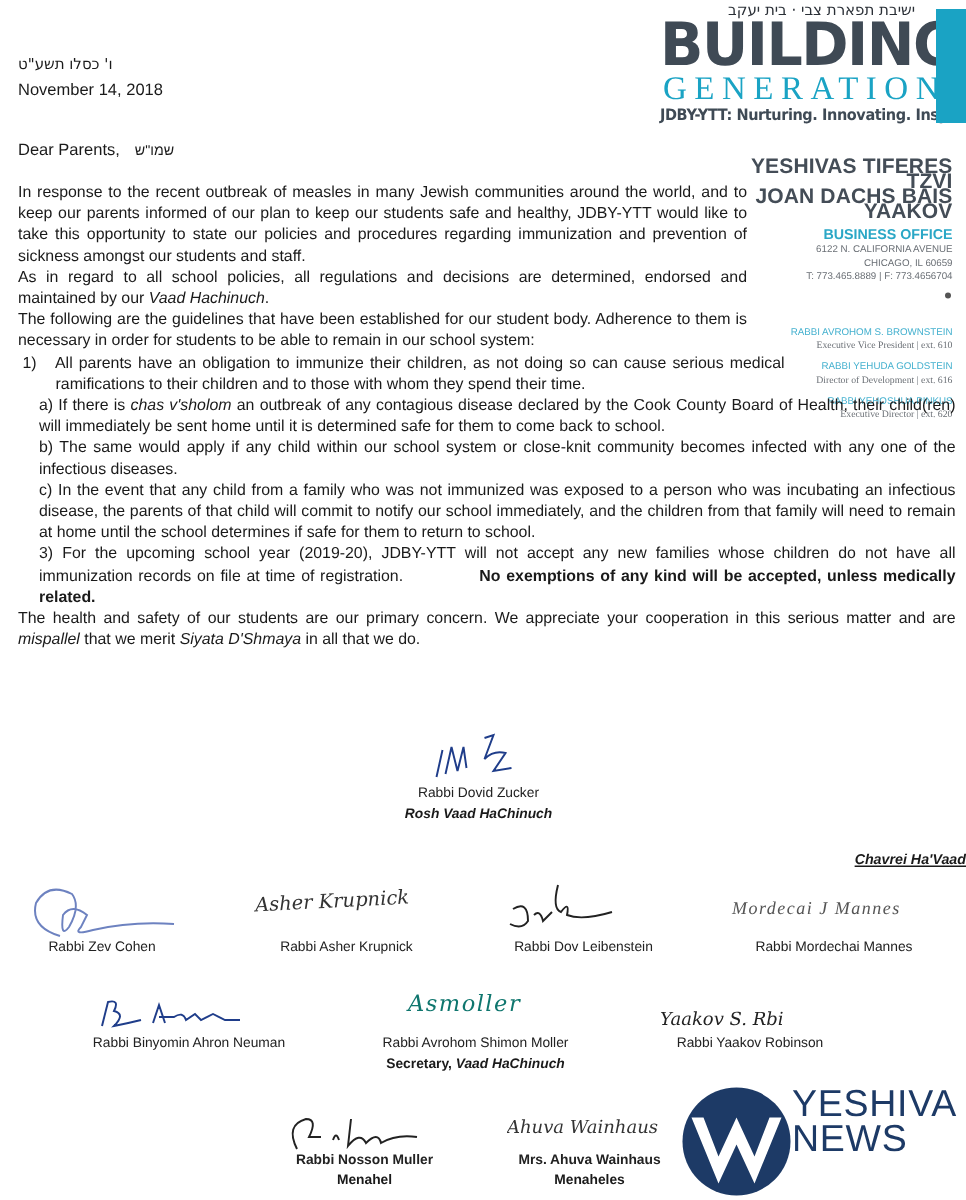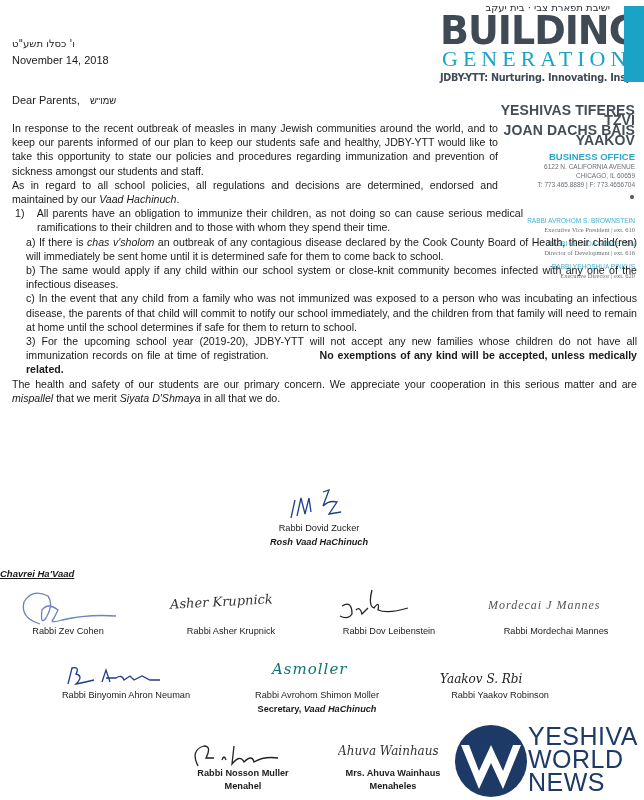--- a/index.html
+++ b/index.html
@@ -40,21 +40,21 @@
   #body .sub { padding-left: 14px; }
   #body em { font-style: italic; }
   #body b { font-weight: bold; padding-left: 47px; }
 
   
   .sig-svg { position: absolute; }
   .sig-name { position: absolute; font-size: 9.2px; color: #222; white-space: nowrap; text-align: center; }
   .sig-title { position: absolute; font-size: 9.2px; white-space: nowrap; text-align: center; }
   .bi { font-weight: bold; font-style: italic; }
   .b { font-weight: bold; }
-  #chavrei { left: 0; width: 644px; top: 568px; text-align: left; font-size: 9.5px; font-weight: bold; font-style: italic; text-decoration: underline; }
+  #chavrei { left: 0; width: 644px; top: 568px; text-align: right; font-size: 9.5px; font-weight: bold; font-style: italic; text-decoration: underline; }
 
   
   #ywn { left: 448px; top: 722px; width: 196px; height: 78px; }
   #ywn .circle { position: absolute; left: 7px; top: 3px; width: 72px; height: 72px; border-radius: 50%; background: #1d3a66; overflow: hidden; }
   #ywn .words { position: absolute; left: 80px; top: 3px; font-family: Liberation Sans, sans-serif; color: #1d3a66; font-size: 25px; line-height: 23px; letter-spacing: 0.5px; }
 </style>
 </head>
 <body>
 
 <div id="logo" class="abs">
@@ -83,20 +83,21 @@
 
 <div id="hebrew-date" class="abs">ו' כסלו תשע"ט</div>
 <div id="date" class="abs">November 14, 2018</div>
 <div id="salutation" class="abs">
   <span>Dear Parents,</span><span class="heb">שמו"ש</span>
 </div>
 
 <div id="body" class="abs txt">
   <p class="narrow">In response to the recent outbreak of measles in many Jewish communities around the world, and to keep our parents informed of our plan to keep our students safe and healthy, JDBY-YTT would like to take this opportunity to state our policies and procedures regarding immunization and prevention of sickness amongst our students and staff.</p>
   <p class="narrow"><span>As in regard to all school policies, all regulations and decisions are determined, endorsed and maintained by our </span><em>Vaad Hachinuch</em><span>.</span></p>
+  <p class="narrow">The following are the guidelines that have been established for our student body. Adherence to them is necessary in order for students to be able to remain in our school system:</p>
   <p class="narrow num"><span>1)</span>&nbsp;&nbsp;&nbsp;<span>All parents have an obligation to immunize their children, as not doing so can cause serious medical ramifications to their children and to those with whom they spend their time.</span></p>
   <p class="sub"><span>a) If there is </span><em>chas v'sholom</em><span> an outbreak of any contagious disease declared by the Cook County Board of Health, their child(ren) will immediately be sent home until it is determined safe for them to come back to school.</span></p>
   <p class="sub">b) The same would apply if any child within our school system or close-knit community becomes infected with any one of the infectious diseases.</p>
   <p class="sub">c) In the event that any child from a family who was not immunized was exposed to a person who was incubating an infectious disease, the parents of that child will commit to notify our school immediately, and the children from that family will need to remain at home until the school determines if safe for them to return to school.</p>
   <p class="sub"><span>3) For the upcoming school year (2019-20), JDBY-YTT will not accept any new families whose children do not have all immunization records on file at time of registration. </span><b>No exemptions of any kind will be accepted, unless medically related.</b></p>
   <p><span>The health and safety of our students are our primary concern. We appreciate your cooperation in this serious matter and are </span><em>mispallel</em><span> that we merit </span><em>Siyata D'Shmaya</em><span> in all that we do.</span></p>
 </div>
 
 <svg class="sig-svg" style="left:285px;top:488px" width="70" height="36">
   <path d="M6 30 L10 12 M12 28 L16 10 L20 26 L24 10 L26 24" stroke="#1f3d8a" stroke-width="1.3" fill="none"></path>
@@ -145,16 +146,15 @@
 <div class="sig-title b" style="left:334px;top:781px;width:118px">Menaheles</div>
 
 <div id="ywn" class="abs">
   <div class="circle">
     <svg width="72" height="72" viewBox="0 0 72 72">
       <path d="M6 20 L24 64 L36 38 L48 64 L66 20 L58 20 L48 46 L36 20 L24 46 L14 20 Z" fill="#ffffff"></path>
     </svg>
   </div>
   <div class="words">
     <div>YESHIVA</div>
-    <div>WORLD</div>
     <div>NEWS</div>
   </div>
 </div>
 
 </body></html>

